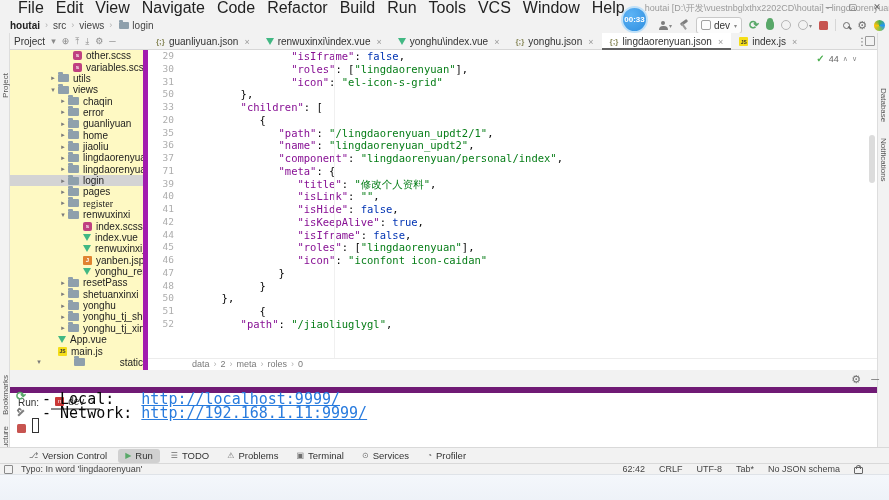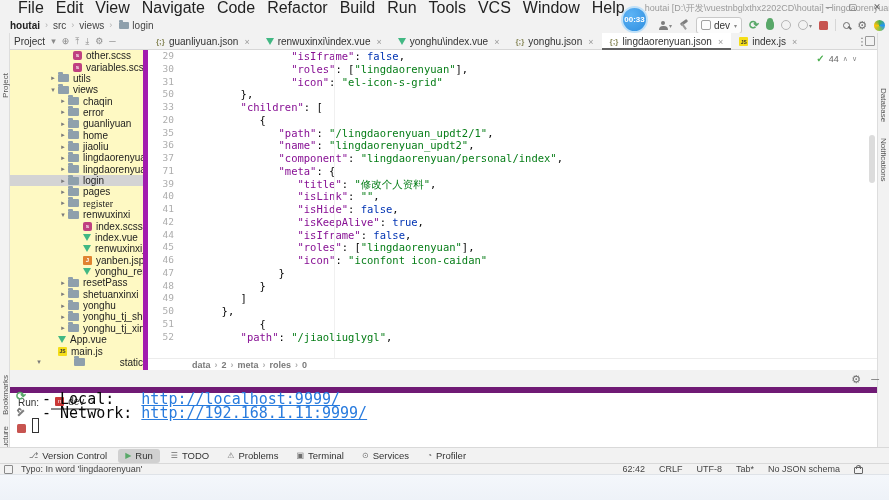--- a/index.html
+++ b/index.html
@@ -79,21 +79,21 @@
   .ct{white-space:pre;color:#080808;}
   .tk-k{color:var(--key);}
   .tk-s{color:var(--string);}
   .tk-w{color:var(--keyword);}
   .tk-p{color:#080808;}
   .gutline{left:334px;top:50px;width:1px;height:308px;background:#f0f0f0;}
   .inspect{right:32px;top:53px;display:flex;align-items:center;gap:4px;font-size:9px;color:#666;}
   .okcheck{color:#4caf50;font-weight:bold;font-size:10px;}
   .chev{color:#888;font-size:7px;}
   .sthumb{right:14px;top:135px;width:6px;height:48px;background:#dcdcdc;border-radius:3px;}
-  .ebread{left:148px;top:358px;width:729px;height:12px;background:#fff;border-top:1px solid #ececec;display:flex;align-items:center;font-size:9px;color:#7a7a7a;padding-left:44px;box-sizing:border-box;font-weight:bold;}
+  .ebread{left:148px;top:358px;width:729px;height:12px;background:#fff;border-top:1px solid #ececec;display:flex;font-size:9px;color:#7a7a7a;padding-left:44px;box-sizing:border-box;}
   .ebread .csep{padding:0 4px;}
   
   .runpanel{left:10px;top:387px;width:867px;height:77px;background:#fff;border-top:6px solid #701a75;box-sizing:border-box;}
   .runhdr{height:18px;display:flex;align-items:center;font-size:10px;color:#333;}
   .runlbl{margin-left:8px;}
   .runtab{display:flex;align-items:center;gap:4px;margin-left:12px;position:relative;padding:2px 4px 3px 4px;}
   .runtab:after{content:"";position:absolute;left:0;bottom:0;width:100%;height:2px;background:#8b8b8b;}
   .npmic{width:9px;height:9px;background:#cb3837;border-radius:1px;color:#fff;font-size:6px;line-height:9px;text-align:center;}
   .runhdr-icons{position:absolute;right:10px;top:373px;display:flex;gap:10px;color:#6e6e6e;font-size:11px;}
   .runtools{position:absolute;left:10px;top:390px;width:22px;display:flex;flex-direction:column;gap:6px;align-items:center;}
@@ -525,24 +525,20 @@
         </div>
         <div class="cl">
           <span class="ln">47</span>
           <span class="ct">              <span class="tk-p">}</span></span>
         </div>
         <div class="cl">
           <span class="ln">48</span>
           <span class="ct">           <span class="tk-p">}</span></span>
         </div>
         <div class="cl">
-          <span class="ln">49</span>
-          <span class="ct">        <span class="tk-p">]</span></span>
-        </div>
-        <div class="cl">
           <span class="ln">50</span>
           <span class="ct">     <span class="tk-p">},</span></span>
         </div>
         <div class="cl">
           <span class="ln">51</span>
           <span class="ct">           <span class="tk-p">{</span></span>
         </div>
         <div class="cl">
           <span class="ln">52</span>
           <span class="ct">        <span class="tk-k">"path"</span><span class="tk-p">: </span><span class="tk-s">"/jiaoliuglygl"</span><span class="tk-p">,</span></span>

